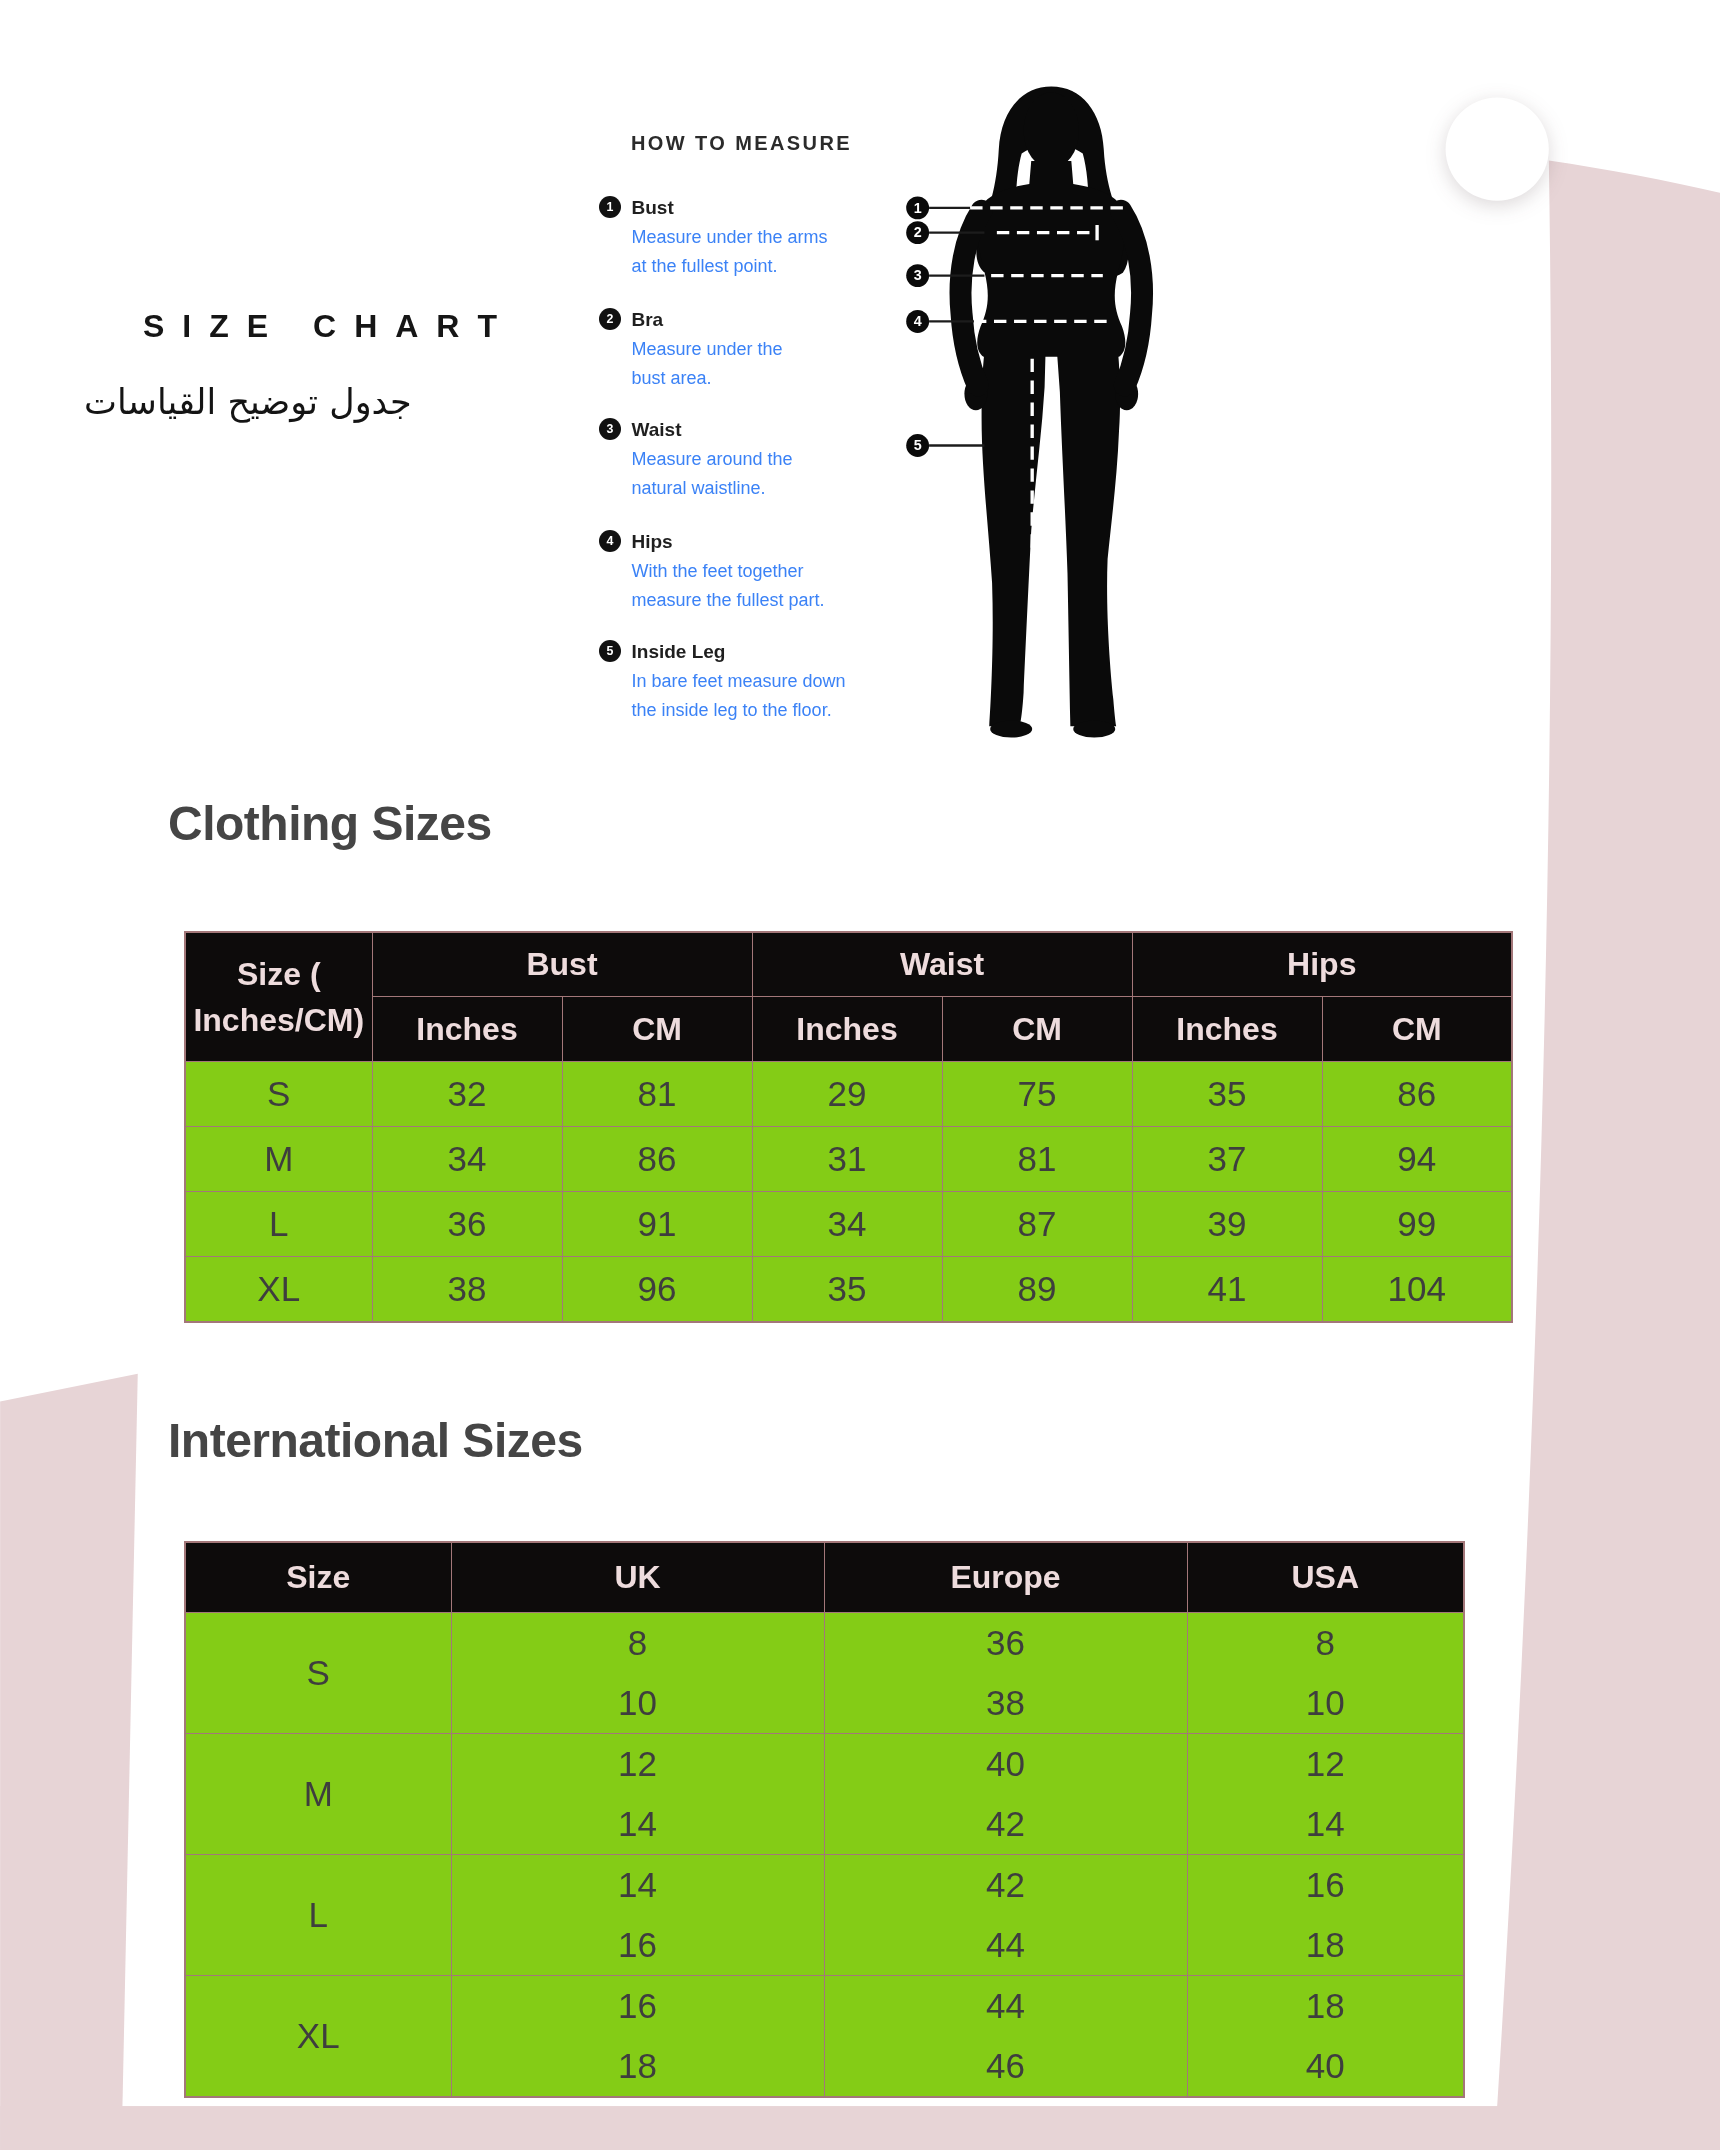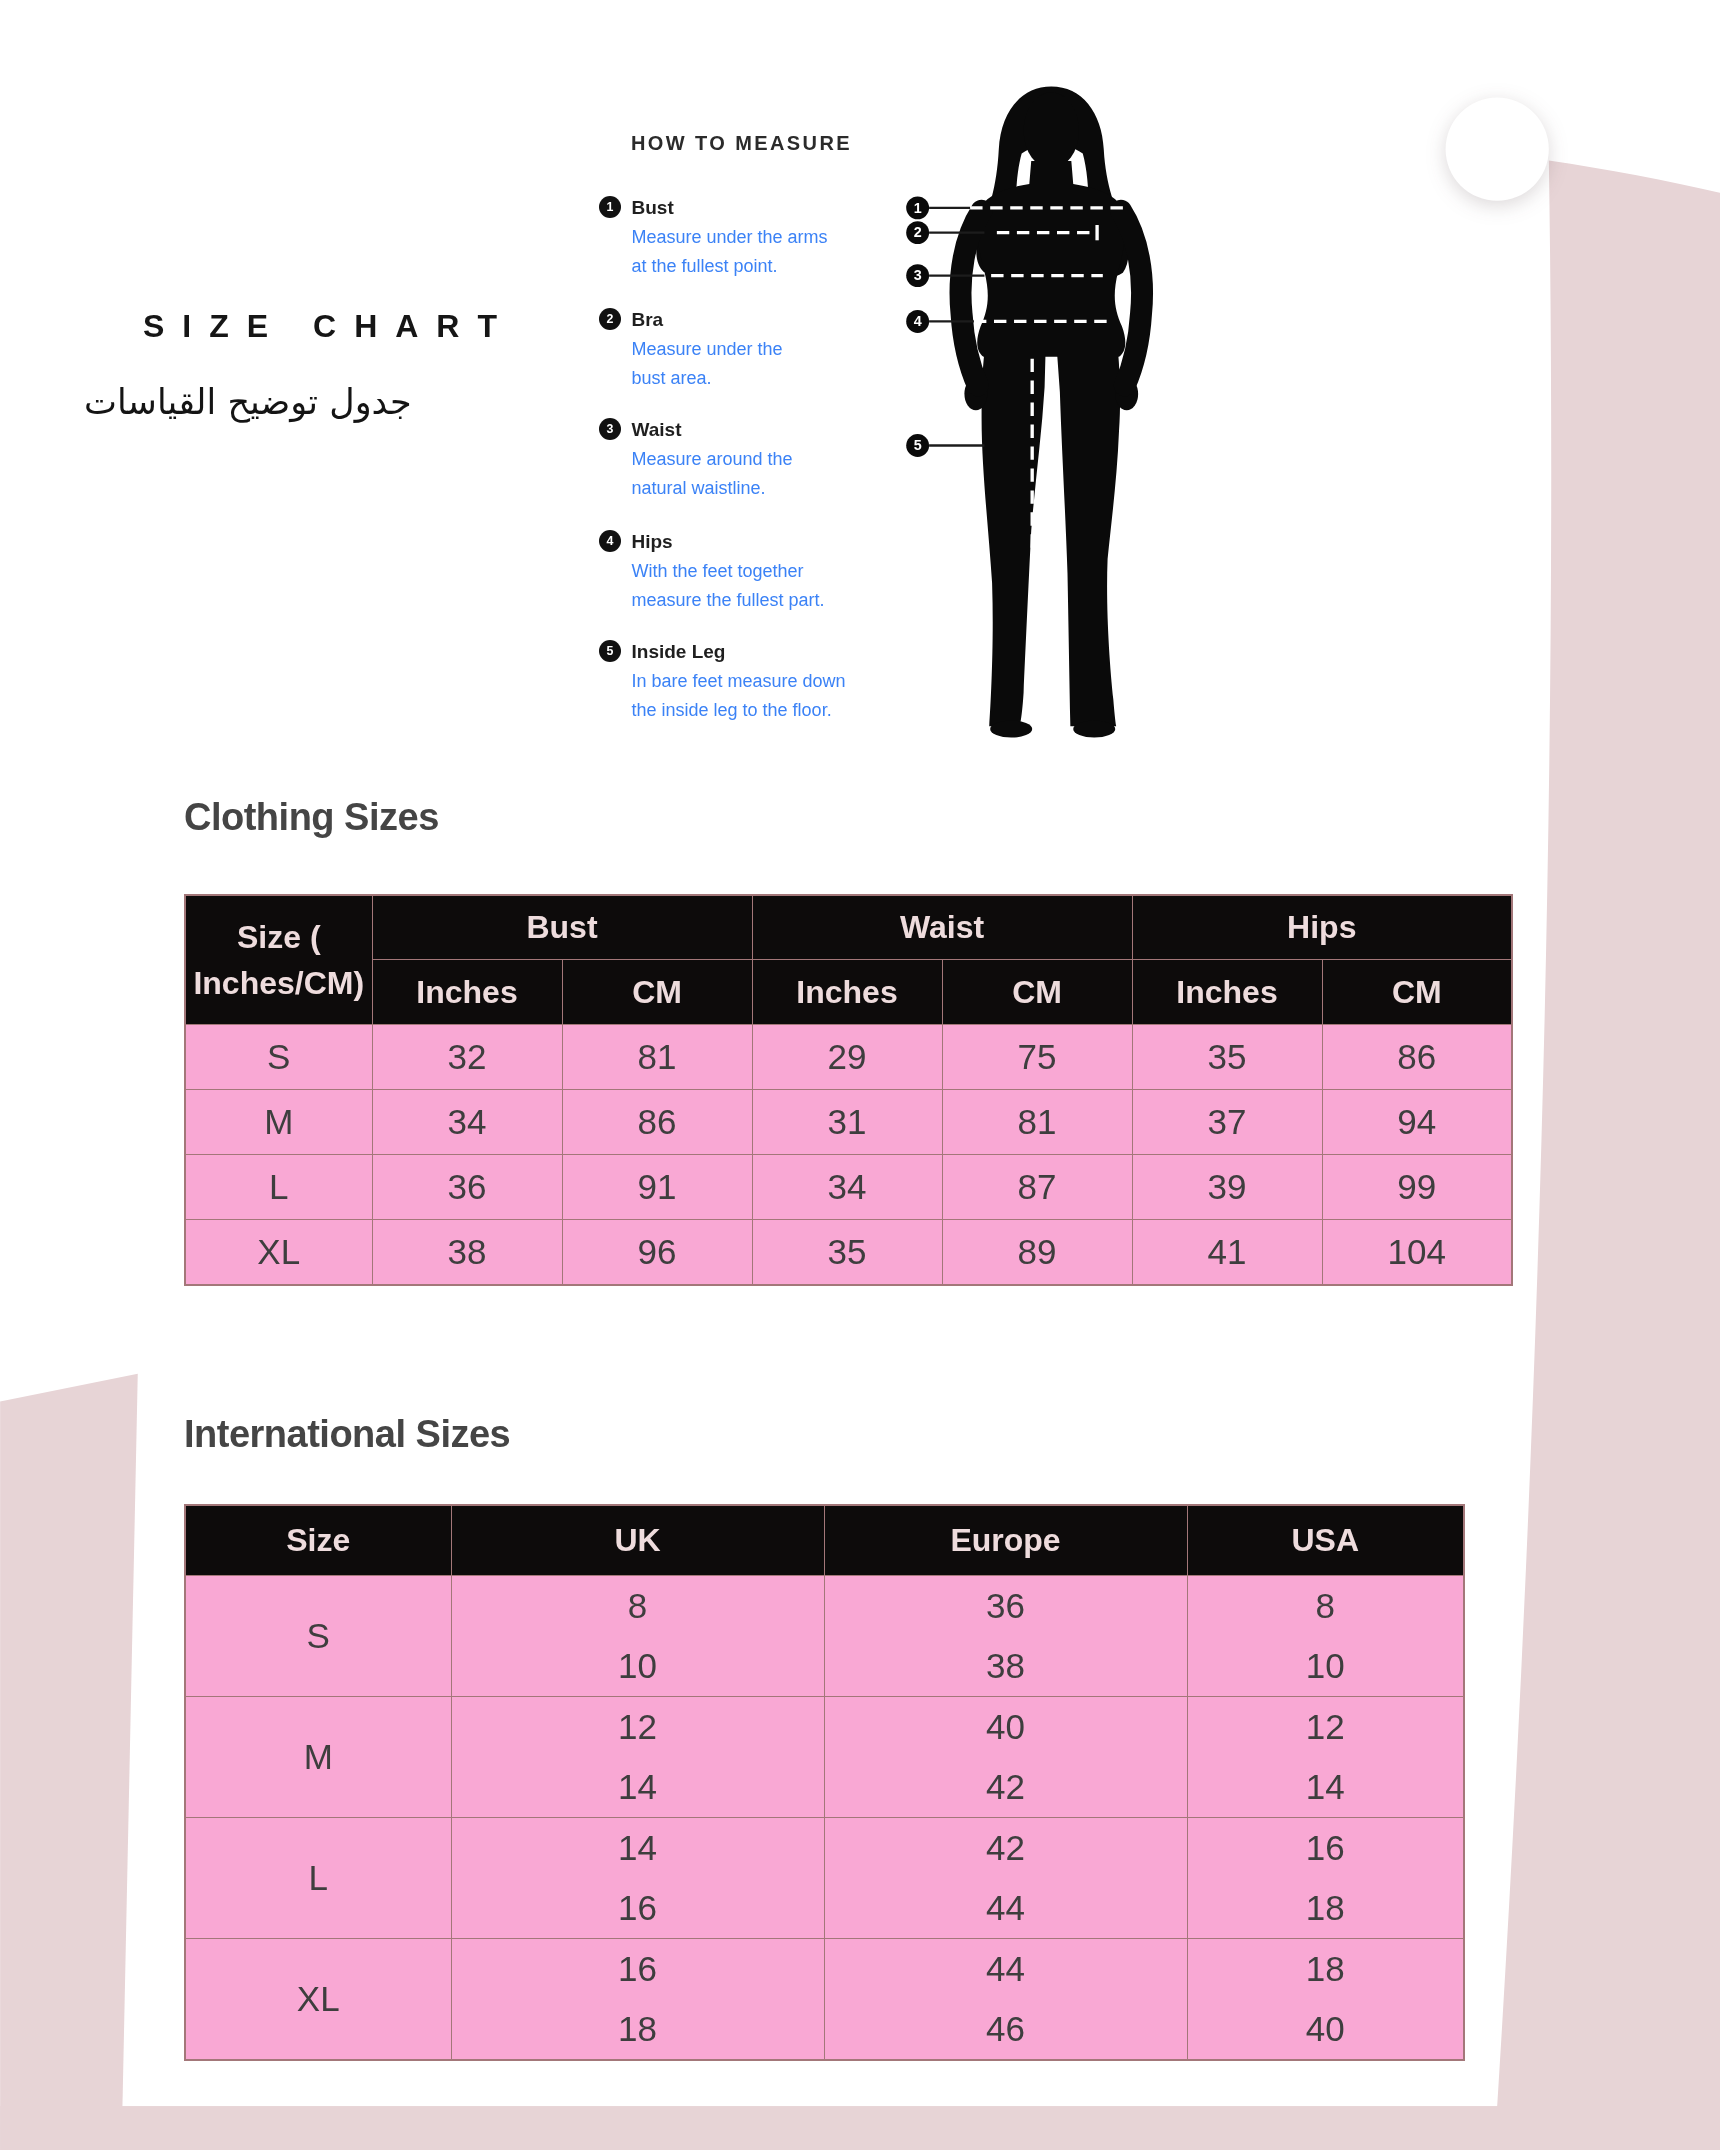--- a/index.html
+++ b/index.html
@@ -35,28 +35,28 @@
   }
   .step-text{width:249px;}
   .step-label{font-size:19px;font-weight:bold;color:#1f1f1f;line-height:25px;}
   .step-desc{font-size:18px;color:#3b82f6;line-height:29px;margin-top:2.9px;}
 
   
   .figure{position:absolute;left:889px;top:67px;}
 
   
   .sec-heading{
-    position:absolute;left:184px;
-    font-size:38px;font-weight:bold;color:#454545;letter-spacing:-0.5px;white-space:nowrap;
+    position:absolute;left:168px;
+    font-size:48px;font-weight:bold;color:#454545;letter-spacing:-0.5px;white-space:nowrap;
   }
   .h-clothing{top:796px}
   .h-intl{top:1413px}
 
   
-  table{border-collapse:collapse;table-layout:fixed;position:absolute;background:#f9a8d4;}
+  table{border-collapse:collapse;table-layout:fixed;position:absolute;background:#84cc16;margin-top:37px;}
   td{border:1.9px solid #a37779;text-align:center;vertical-align:middle;padding:0;}
   .t-clothing{left:184px;top:894px;width:1329px;border:2.9px solid #a37779;}
   .t-intl{left:184px;top:1504px;width:1279px;border:2.9px solid #a37779;}
   td.hd{background:#0d0b0b;color:#eedcdd;font-weight:bold;font-size:32px;}
   .t-clothing tr.hrow1 td{height:63px;}
   .t-clothing tr.hrow2 td{height:64px;}
   .t-clothing tr.brow td{height:64px;font-size:35px;color:#3e3e3e;}
   td.sizehead{line-height:46px;font-size:32px;}
   .t-intl tr.hrow td{height:69px;}
   .t-intl tr.brow td{height:120px;font-size:35px;color:#3e3e3e;}

